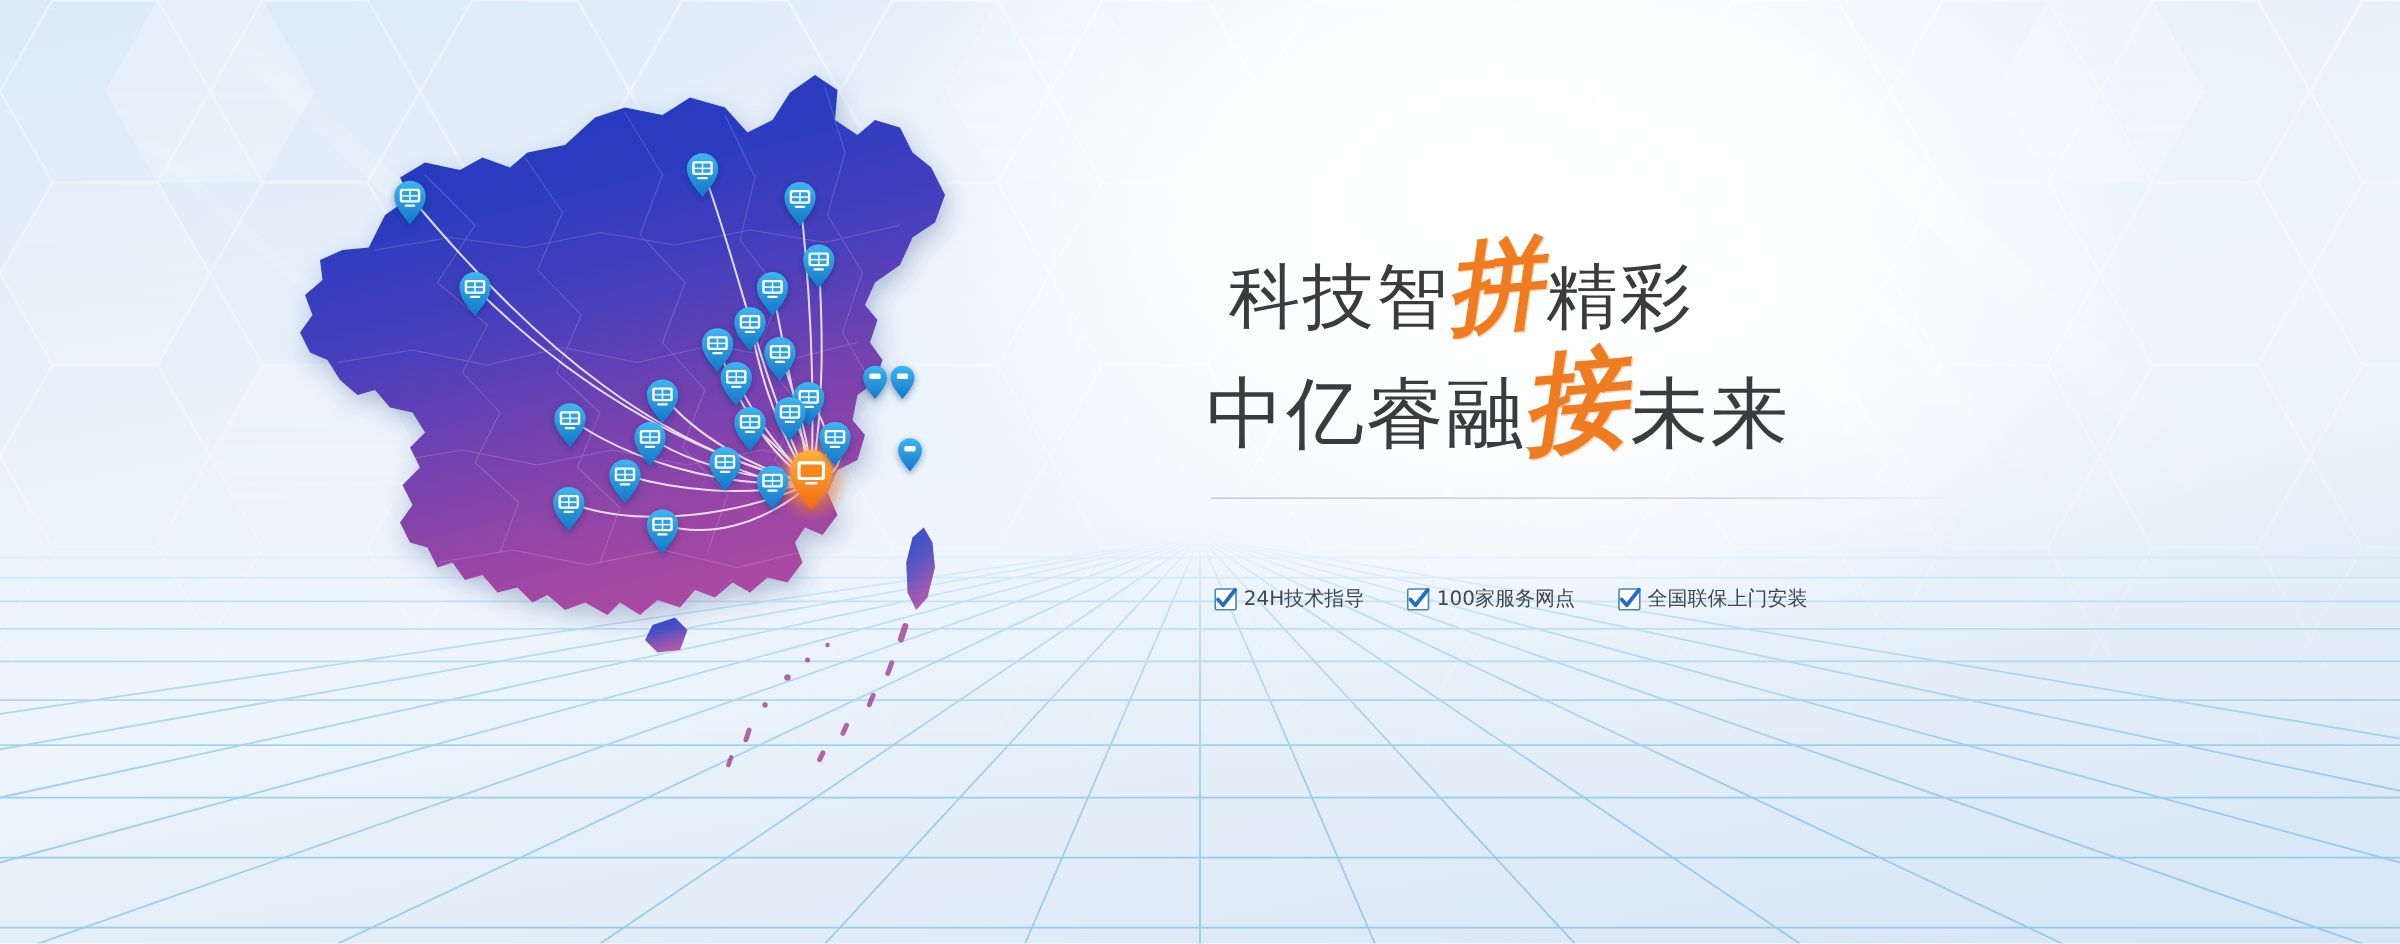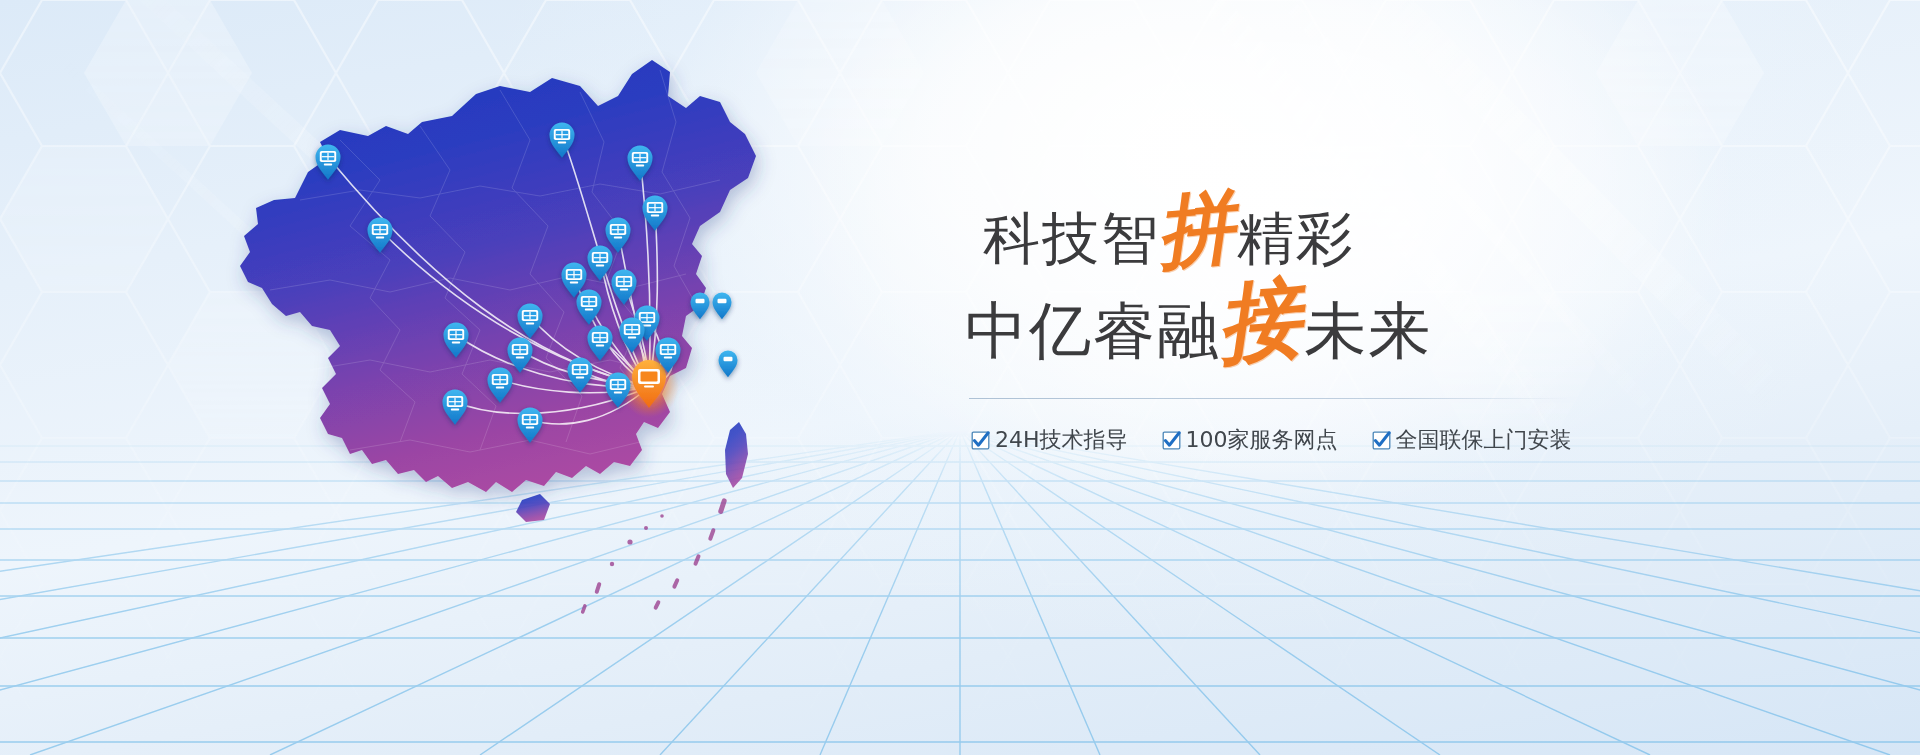--- a/index.html
+++ b/index.html
@@ -84,23 +84,24 @@
     align-items: center;
     gap: 34px;
     margin-top: 26px;
     margin-left: 6px;
   }
   .feature {
     display: flex;
     align-items: center;
     gap: 5px;
     color: #40464c;
-    font-size: 22px;
+    font-size: 16px;
     font-family: "DejaVu Sans", "Liberation Sans", sans-serif;
     white-space: nowrap;
+    margin-top: 44px;
   }
   .check {
     display: inline-block;
     width: 19px; height: 19px;
     position: relative;
     flex: 0 0 auto;
   }
   .check svg { display: block; }
 </style>
 </head>

